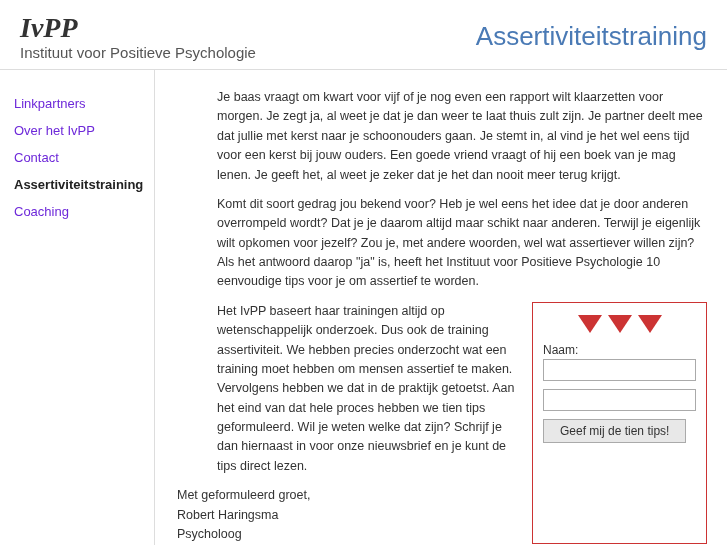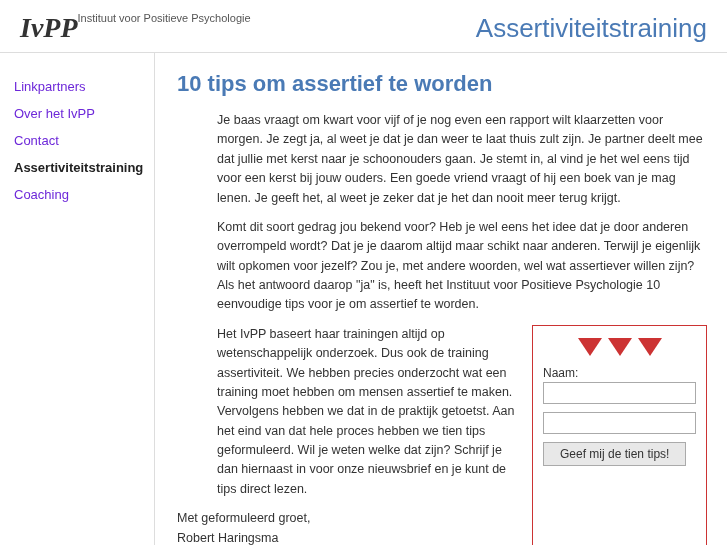--- a/index.html
+++ b/index.html
@@ -16,31 +16,31 @@
     #header {
       display: flex;
       align-items: center;
       justify-content: space-between;
       padding: 12px 20px 8px 20px;
       border-bottom: 1px solid #ddd;
       background: #fff;
     }
     #logo-area {
       display: flex;
-      flex-direction: row;
+      flex-direction: column;
     }
     #logo-text {
       font-size: 28px;
       font-weight: bold;
       color: #333;
       font-style: italic;
       font-family: Georgia, serif;
     }
     #logo-subtitle {
-      font-size: 11px;
+      font-size: 15px;
       color: #555;
     }
     #site-title {
       font-size: 26px;
       color: #4a7ab5;
       font-weight: normal;
     }
 
     
     #main-layout {
@@ -161,21 +161,20 @@
 
   <nav id="sidebar">
   <a class="sidebar-item">Linkpartners</a>
       <a class="sidebar-item">Over het IvPP</a>
       <a class="sidebar-item">Contact</a>
       <a class="sidebar-item active">Assertiviteitstraining</a>
       <a class="sidebar-item">Coaching</a>
     </nav>
 
   <div id="content">
-    <h1 id="content-title">10 tips om assertief te worden</h1>
 
     <p class="content-text">Je baas vraagt om kwart voor vijf of je nog even een rapport wilt klaarzetten voor morgen. Je zegt ja, al weet je dat je dan weer te laat thuis zult zijn. Je partner deelt mee dat jullie met kerst naar je schoonouders gaan. Je stemt in, al vind je het wel eens tijd voor een kerst bij jouw ouders. Een goede vriend vraagt of hij een boek van je mag lenen. Je geeft het, al weet je zeker dat je het dan nooit meer terug krijgt.</p>
     <p class="content-text">Komt dit soort gedrag jou bekend voor? Heb je wel eens het idee dat je door anderen overrompeld wordt? Dat je je daarom altijd maar schikt naar anderen. Terwijl je eigenlijk wilt opkomen voor jezelf? Zou je, met andere woorden, wel wat assertiever willen zijn? Als het antwoord daarop "ja" is, heeft het Instituut voor Positieve Psychologie 10 eenvoudige tips voor je om assertief te worden.</p>
 
     <div id="two-col">
       <div id="left-text">
         <p class="content-text">Het IvPP baseert haar trainingen altijd op wetenschappelijk onderzoek. Dus ook de training assertiviteit. We hebben precies onderzocht wat een training moet hebben om mensen assertief te maken. Vervolgens hebben we dat in de praktijk getoetst. Aan het eind van dat hele proces hebben we tien tips geformuleerd. Wil je weten welke dat zijn? Schrijf je dan hiernaast in voor onze nieuwsbrief en je kunt de tips direct lezen.</p>
         <div class="sign-off">
           <p>Met geformuleerd groet,</p>
           <p>Robert Haringsma</p>

